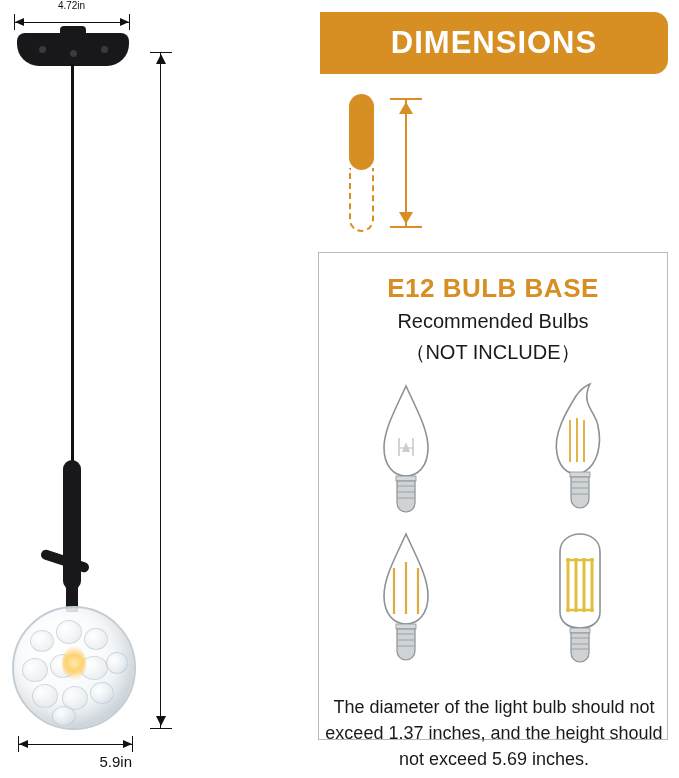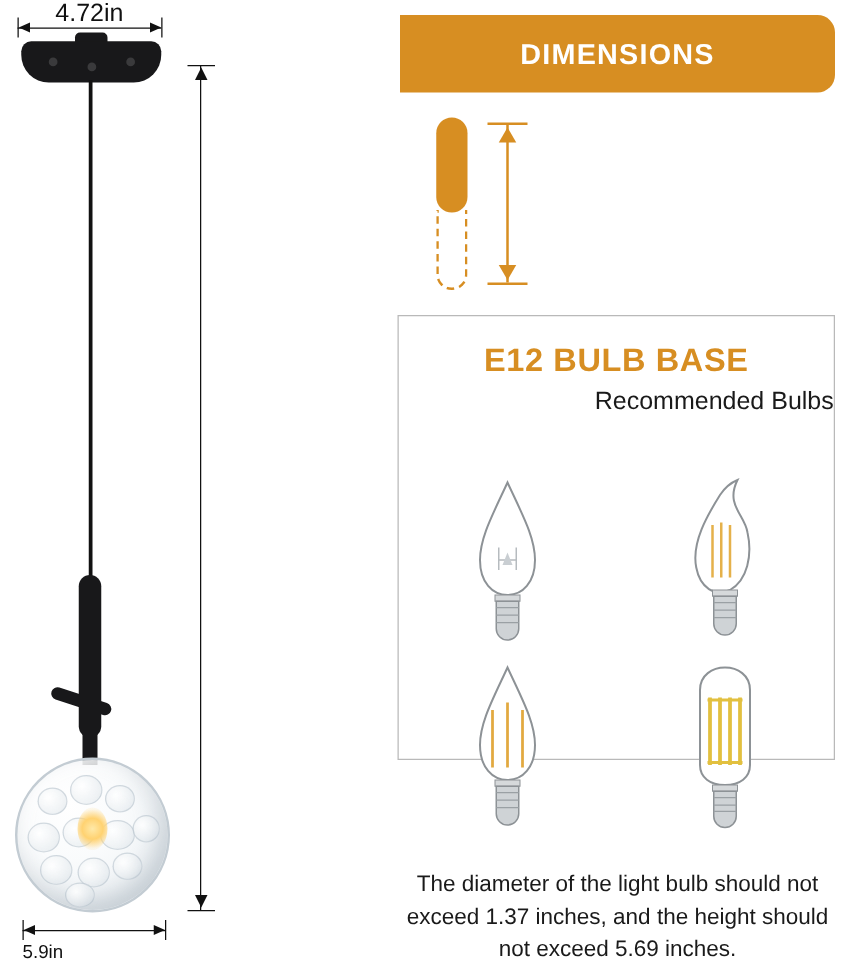--- a/index.html
+++ b/index.html
@@ -66,21 +66,21 @@
     border-left: 5px solid transparent;
     border-right: 5px solid transparent;
     border-top: 10px solid #111;
   }
   #dim-top-label {
     position: absolute;
     left: 14px;
     top: 0px;
     width: 115px;
     text-align: center;
-    font-size: 20px;
+    font-size: 10px;
     color: #111;
   }
 
   
   .dim-bot-line {
     position: absolute;
     left: 18px;
     top: 744px;
     width: 114px;
     height: 1px;
@@ -93,21 +93,21 @@
     height: 16px;
     background: #111;
   }
   .dim-bot-tick-l { left: 18px; }
   .dim-bot-tick-r { left: 132px; }
   #dim-bot-label {
     position: absolute;
     left: 18px;
     top: 753px;
     width: 114px;
-    text-align: left;
+    text-align: right;
     font-size: 15px;
     color: #111;
   }
 
   
   .dim-v-line {
     position: absolute;
     left: 160px;
     top: 52px;
     width: 1px;
@@ -245,21 +245,21 @@
     width: 348px;
     height: 62px;
     background: #d78e22;
     border-radius: 0 14px 14px 0;
     display: flex;
     align-items: center;
     justify-content: center;
   }
   .dimensions-banner span {
     color: #ffffff;
-    font-size: 23px;
+    font-size: 31px;
     font-weight: bold;
     letter-spacing: 1px;
   }
 
   
   .adj-pill {
     position: absolute;
     left: 39px;
     top: 94px;
     width: 25px;
@@ -329,40 +329,40 @@
     color: #1a1a1a;
     white-space: pre-line;
   }
 
   
   .e12-box {
     position: absolute;
     left: 8px;
     top: 252px;
     width: 350px;
-    height: 356px;
+    height: 488px;
     border: 1px solid #b9b9b9;
     box-sizing: border-box;
     background: #fff;
   }
   #e12-title {
     position: absolute;
     left: 0; right: 0;
     top: 20px;
     text-align: center;
     font-size: 26px;
     font-weight: bold;
     color: #d78e22;
     letter-spacing: 0.5px;
   }
   #e12-sub1 {
     position: absolute;
     left: 0; right: 0;
     top: 57px;
-    text-align: right;
+    text-align: center;
     font-size: 20px;
     color: #1a1a1a;
   }
   #e12-sub2 {
     position: absolute;
     left: 0; right: 0;
     top: 86px;
     text-align: center;
     font-size: 20px;
     color: #1a1a1a;
@@ -460,20 +460,21 @@
   <div class="adj-pill-dashed"></div>
   <div class="adj-cap-top"></div>
   <div class="adj-cap-bot"></div>
   <div class="adj-axis"></div>
   <div class="adj-arrow-up"></div>
   <div class="adj-arrow-down"></div>
 
   <div class="e12-box">
     <div id="e12-title">E12 BULB BASE</div>
     <div id="e12-sub1">Recommended Bulbs</div>
+    <div id="e12-sub2">（NOT INCLUDE）</div>
 
     <div class="bulb-grid">
 
       <div class="bulb-cell">
         <svg class="bulb-svg" width="80" height="140" viewBox="0 0 80 140">
           <path d="M40 8 C52 34 62 52 62 70 C62 88 52 98 40 98 C28 98 18 88 18 70 C18 52 28 34 40 8 Z" fill="#ffffff" stroke="#8d9296" stroke-width="1.6"></path>
           <path d="M33 60 L33 78 M47 60 L47 78 M33 70 L47 70" stroke="#b6bbbf" stroke-width="1.2" fill="none"></path>
           <path d="M40 64 l-4 10 l8 0 z" fill="#c9ced2"></path>
           <rect x="30" y="98" width="20" height="5" fill="#d6d9db" stroke="#8d9296" stroke-width="0.8"></rect>
           <path d="M31 103 h18 v22 a9 9 0 0 1 -18 0 z" fill="#cfd3d6" stroke="#8d9296" stroke-width="1.2"></path>

